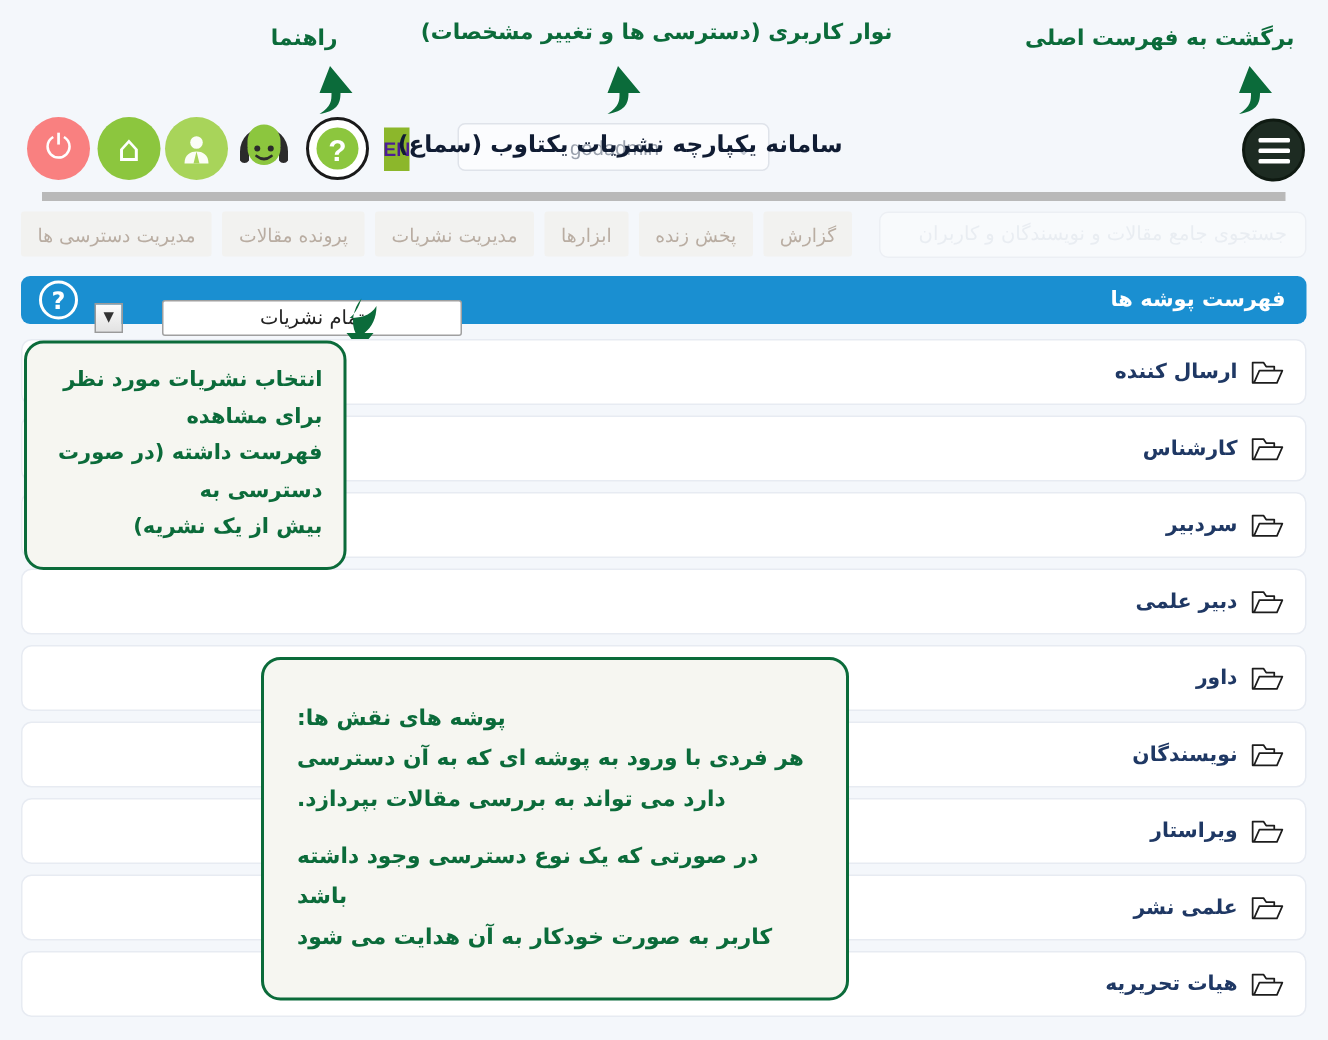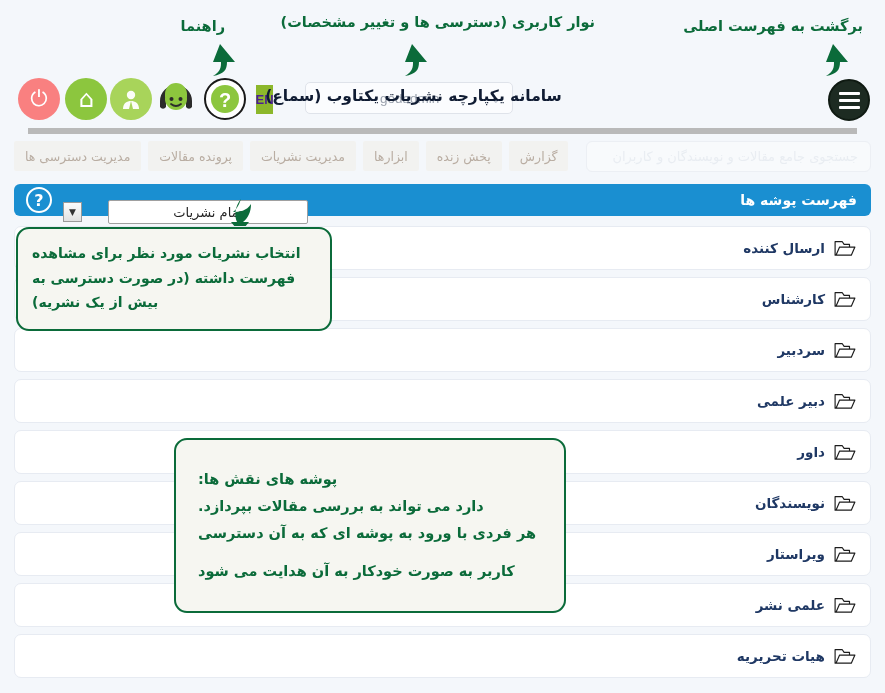--- a/index.html
+++ b/index.html
@@ -252,23 +252,24 @@
     background: #f6f6f1;
     border: 2.5px solid #0b6b3a;
     border-radius: 13px;
     color: #0b6b3a;
     font-weight: bold;
     text-align: left;
     line-height: 1.55;
   }
   .tip-1 {
     left: 16px; top: 227px;
-    width: 316px;
+    width: 215px;
     padding: 12px 14px 14px;
     font-size: 14px;
+    text-align: right;
     line-height: 1.75;
   }
   .tip-2 {
     left: 174px; top: 438px;
     width: 392px;
     padding: 26px 22px;
     font-size: 14.5px;
     line-height: 1.85;
   }
   .tip-2 .blank { display: block; height: 12px; }
@@ -450,17 +451,18 @@
 </div>
 
 <div class="tip tip-1">
   <div>انتخاب نشریات مورد نظر برای مشاهده</div>
   <div>فهرست داشته (در صورت دسترسی به</div>
   <div>بیش از یک نشریه)</div>
 </div>
 
 <div class="tip tip-2">
   <div>پوشه های نقش ها:</div>
+  <div>هر فردی با ورود به پوشه ای که به آن دسترسی</div>
   <div>دارد می تواند به بررسی مقالات بپردازد.</div>
-  <div>هر فردی با ورود به پوشه ای که به آن دسترسی</div>
   <span class="blank"></span>
+  <div>در صورتی که یک نوع دسترسی وجود داشته باشد</div>
   <div>کاربر به صورت خودکار به آن هدایت می شود</div>
 </div>
 
 </body></html>

